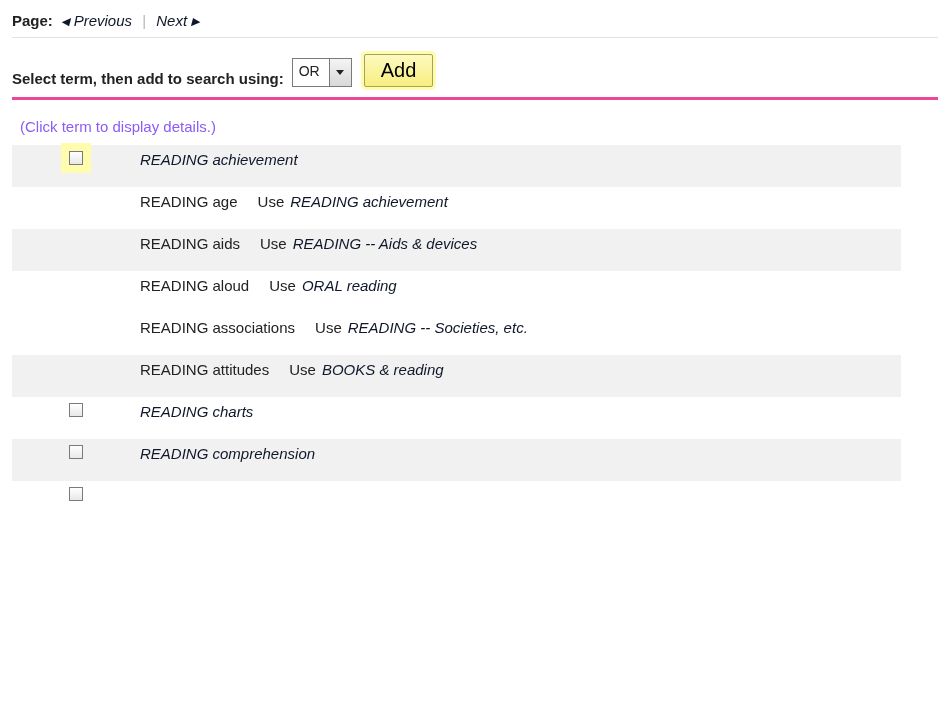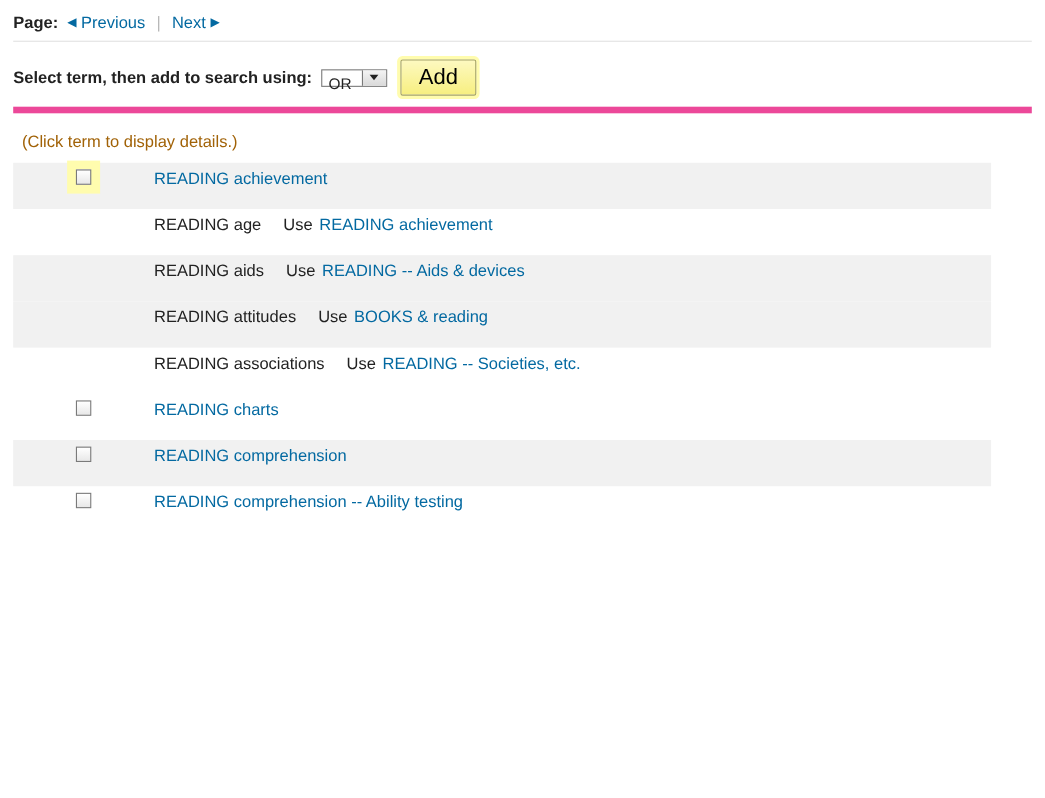--- a/index.html
+++ b/index.html
@@ -5,40 +5,40 @@
   * { box-sizing: border-box; }
   body {
     font-family: Arial, Helvetica, sans-serif;
     font-size: 15px;
     color: #222;
     margin: 0;
     padding: 12px;
     background: #fff;
     width: 950px;
   }
-  a { color: #0369a1; text-decoration: none; }
+  a { color: #0f172a; text-decoration: none; font-style: italic; }
 
   .pager { padding-bottom: 8px; border-bottom: 1px solid #e2e2e2; }
   .pager .page-lbl { font-weight: bold; margin-right: 4px; margin-top: 36px; }
   .pager .sep { color: #b8b8b8; margin: 0 6px; }
   .tri { font-size: 11px; position: relative; top: -1px; }
 
   .select-row {
     padding: 16px 0 10px 0;
-    border-bottom: 6px solid #ec4899;
+    border-bottom: 3px solid #ec4899;
     display: flex;
-    align-items: center;
+    align-items: flex-end;
   }
   .select-row .lbl { font-weight: bold; margin-right: 8px; }
 
   .op-select {
     display: inline-flex;
     border: 1px solid #7a7a7a;
     background: #fff;
-    height: 16px;
+    height: 29px;
     position: relative;
   }
   .op-select .val {
     padding: 4px 8px 4px 6px;
     font-size: 14px;
     min-width: 36px;
   }
   .op-select .dd {
     width: 22px;
     border-left: 1px solid #7a7a7a;
@@ -58,21 +58,21 @@
     margin-left: 12px;
     padding: 4px 16px;
     font-size: 20px;
     border: 1px solid #a5a25a;
     background: linear-gradient(#fdf9c0,#f7ef80);
     box-shadow: 0 0 0 3px #fffcae;
     border-radius: 2px;
     cursor: pointer;
   }
 
-  .hint { margin: 18px 0 10px 8px; color: #a16207; }
+  .hint { margin: 18px 0 10px 8px; color: #8b5cf6; }
 
   .term-table { width: 96%; }
   .row {
     display: flex;
     align-items: flex-start;
     min-height: 42px;
     padding: 6px 0;
   }
   .row.alt { background: #f1f1f1; }
   .chk-col {
@@ -129,39 +129,42 @@
       <div class="term-col"><a href="#">READING achievement</a></div>
     </div>
     <div class="row">
       <div class="chk-col"></div>
       <div class="term-col"><span>READING age</span><span class="use-lbl">Use</span><a href="#">READING achievement</a></div>
     </div>
     <div class="row alt">
       <div class="chk-col"></div>
       <div class="term-col"><span>READING aids</span><span class="use-lbl">Use</span><a href="#">READING -- Aids &amp; devices</a></div>
     </div>
-    <div class="row alt">
+    <div class="row">
       <div class="chk-col"></div>
-      <div class="term-col"><span>READING attitudes</span><span class="use-lbl">Use</span><a href="#">BOOKS &amp; reading</a></div>
+      <div class="term-col"><span>READING aloud</span><span class="use-lbl">Use</span><a href="#">ORAL reading</a></div>
     </div>
     <div class="row">
       <div class="chk-col"></div>
       <div class="term-col"><span>READING associations</span><span class="use-lbl">Use</span><a href="#">READING -- Societies, etc.</a></div>
+    </div>
+    <div class="row alt">
+      <div class="chk-col"></div>
+      <div class="term-col"><span>READING attitudes</span><span class="use-lbl">Use</span><a href="#">BOOKS &amp; reading</a></div>
     </div>
     <div class="row">
       <div class="chk-col">
         <span class="chk"></span>
       </div>
       <div class="term-col"><a href="#">READING charts</a></div>
     </div>
     <div class="row alt">
       <div class="chk-col">
         <span class="chk"></span>
       </div>
       <div class="term-col"><a href="#">READING comprehension</a></div>
     </div>
     <div class="row">
       <div class="chk-col">
         <span class="chk"></span>
       </div>
-      <div class="term-col"><a href="#">READING comprehension -- Ability testing</a></div>
     </div>
   </div>
 
 </body></html>

